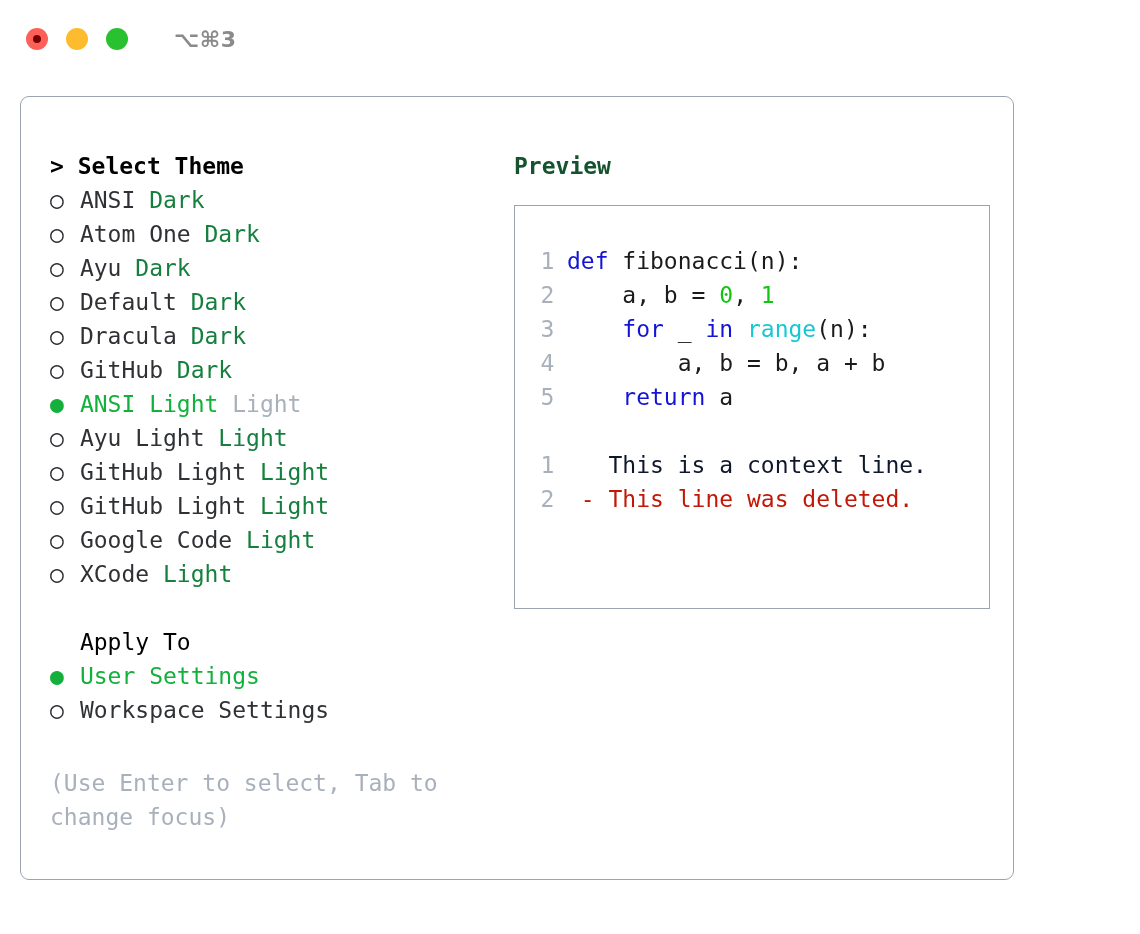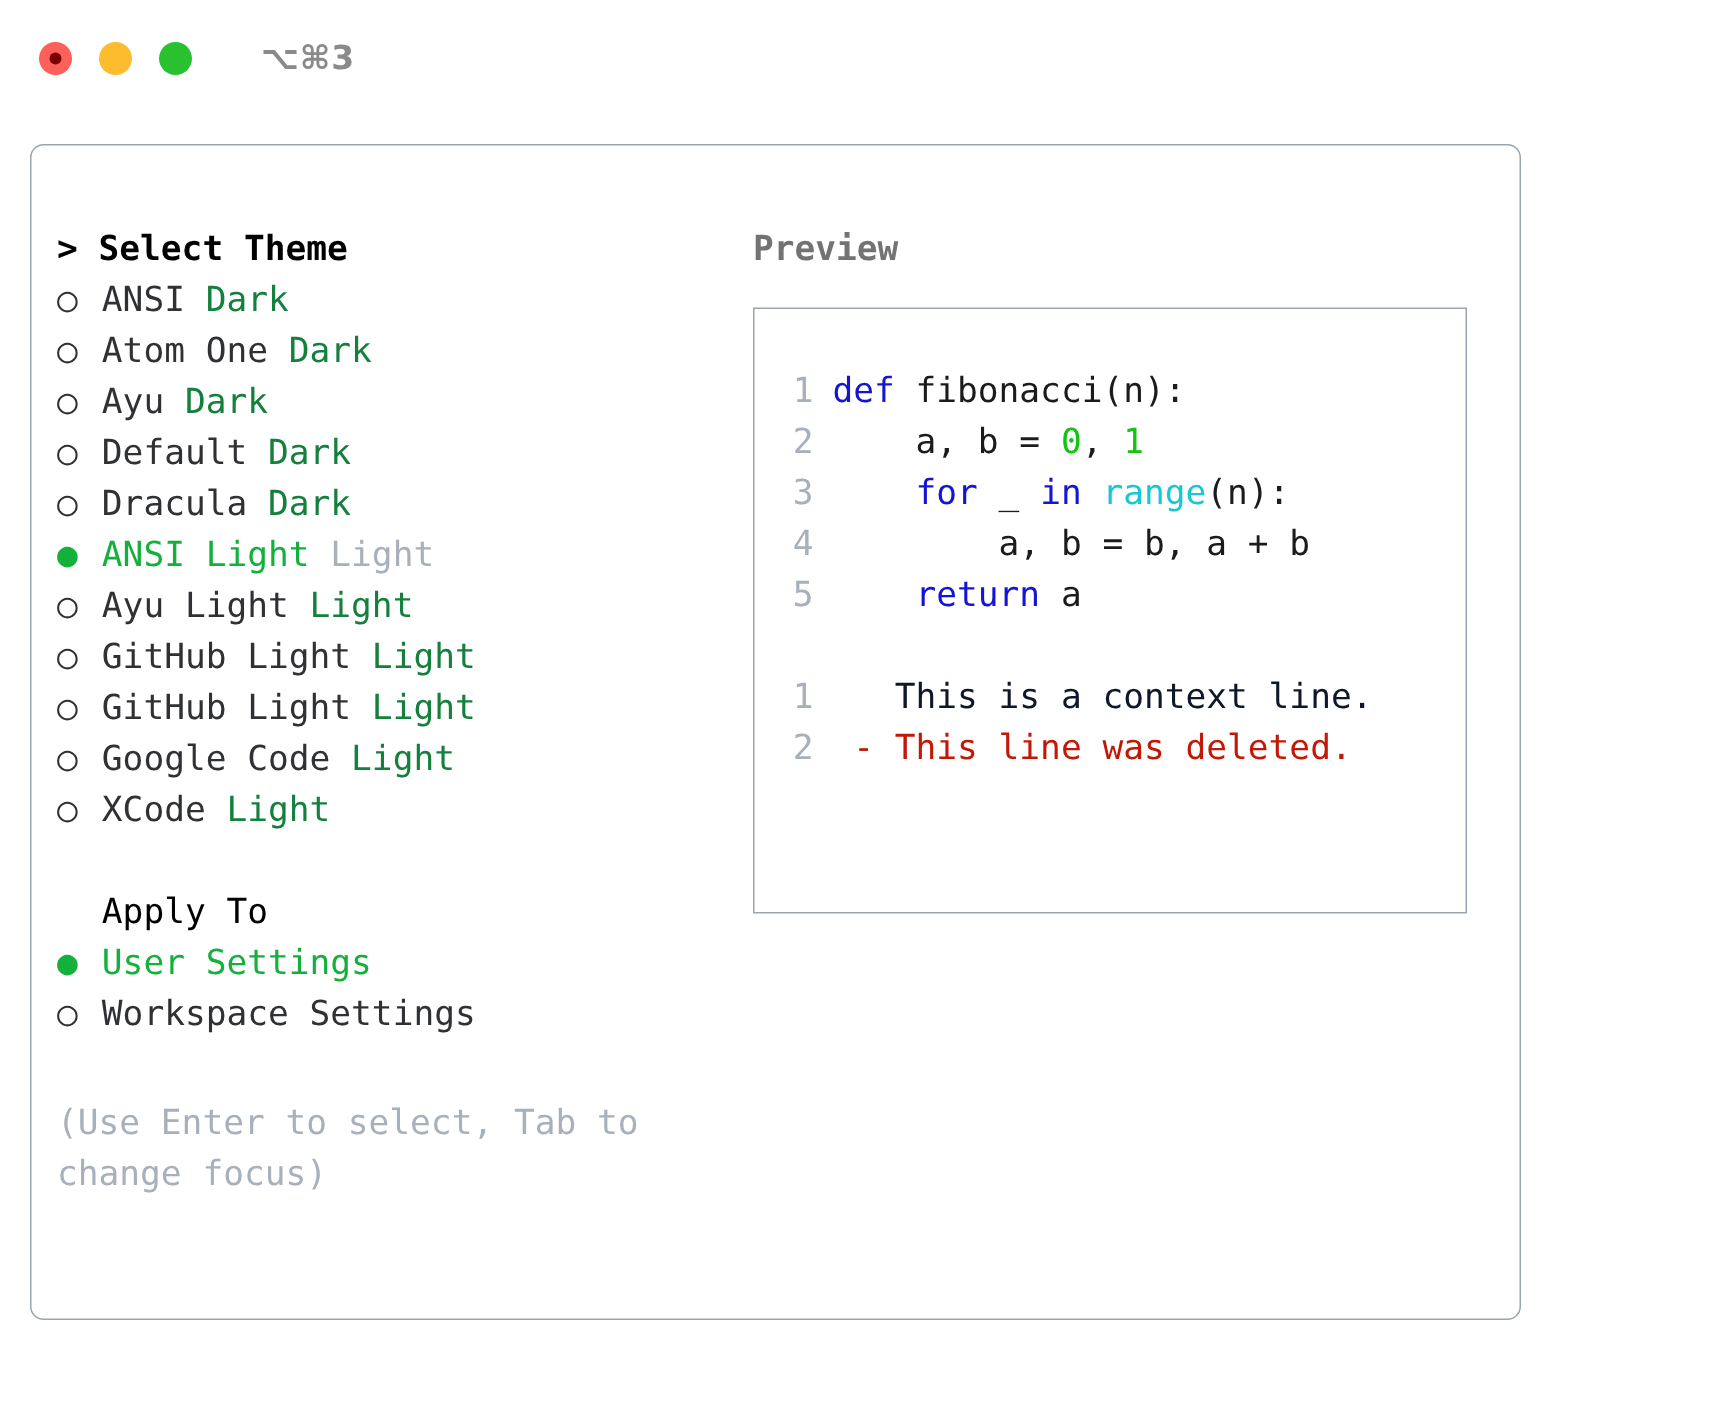--- a/index.html
+++ b/index.html
@@ -73,21 +73,21 @@
     width: 994px;
     height: 784px;
     border: 1.5px solid #9aa5b1;
     border-radius: 9px;
     box-sizing: border-box;
     background: #ffffff;
   }
 
   .cols {
     position: absolute;
-    left: 0; top: 0;
+    left: 12px; top: 0;
     width: 100%;
     height: 100%;
     text-decoration: underline;
   }
 
   
   .left-col {
     position: absolute;
     left: 17px;
     top: 52px;
@@ -139,21 +139,21 @@
   
   .right-col {
     position: absolute;
     left: 481px;
     top: 52px;
     width: 500px;
   }
   .preview-header {
     font-size: 23px;
     font-weight: bold;
-    color: #737373;
+    color: #14532d;
     line-height: 34px;
   }
   .preview-box {
     margin-top: 22px;
     width: 476px;
     height: 404px;
     border: 1.5px solid #9aa5b1;
     box-sizing: border-box;
     background: #ffffff;
     padding: 38px 0 0 14px;
@@ -199,20 +199,21 @@
     <div class="cols">
 
       <div class="left-col">
         <div class="list-header">&gt; Select Theme</div>
         <div id="theme-list">
             <div class="theme-row"><span class="marker">○</span><span class="label">ANSI</span><span class="kind"> Dark</span></div>
             <div class="theme-row"><span class="marker">○</span><span class="label">Atom One</span><span class="kind"> Dark</span></div>
             <div class="theme-row"><span class="marker">○</span><span class="label">Ayu</span><span class="kind"> Dark</span></div>
             <div class="theme-row"><span class="marker">○</span><span class="label">Default</span><span class="kind"> Dark</span></div>
             <div class="theme-row"><span class="marker">○</span><span class="label">Dracula</span><span class="kind"> Dark</span></div>
+            <div class="theme-row"><span class="marker">○</span><span class="label">GitHub</span><span class="kind"> Dark</span></div>
             <div class="theme-row selected"><span class="marker">●</span><span class="label">ANSI Light</span><span class="kind"> Light</span></div>
             <div class="theme-row"><span class="marker">○</span><span class="label">Ayu Light</span><span class="kind"> Light</span></div>
             <div class="theme-row"><span class="marker">○</span><span class="label">GitHub Light</span><span class="kind"> Light</span></div>
             <div class="theme-row"><span class="marker">○</span><span class="label">GitHub Light</span><span class="kind"> Light</span></div>
             <div class="theme-row"><span class="marker">○</span><span class="label">Google Code</span><span class="kind"> Light</span></div>
             <div class="theme-row"><span class="marker">○</span><span class="label">XCode</span><span class="kind"> Light</span></div>
           </div>
 
         <div class="section-gap"></div>
 

